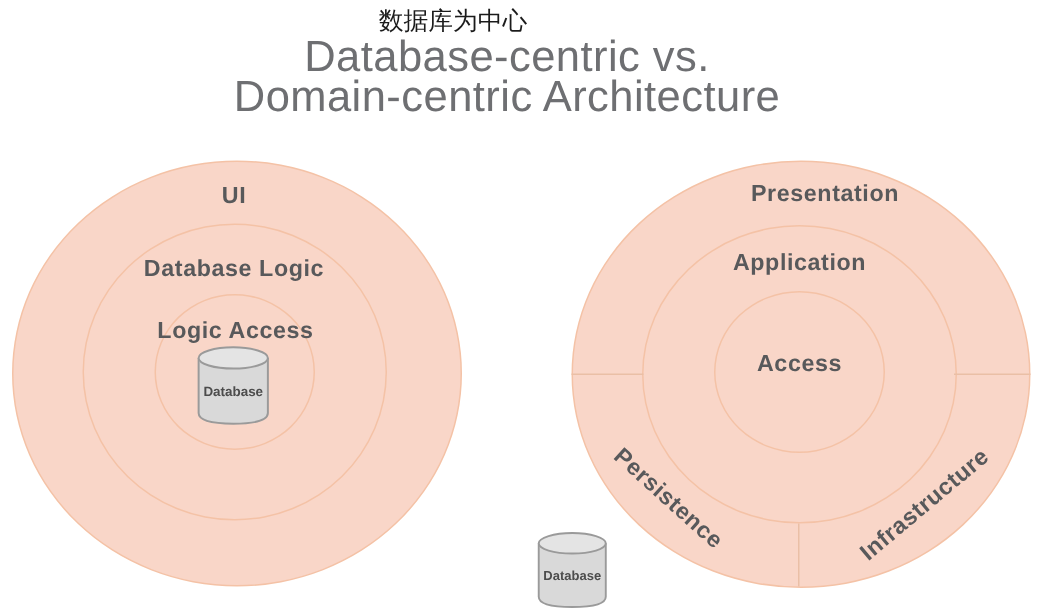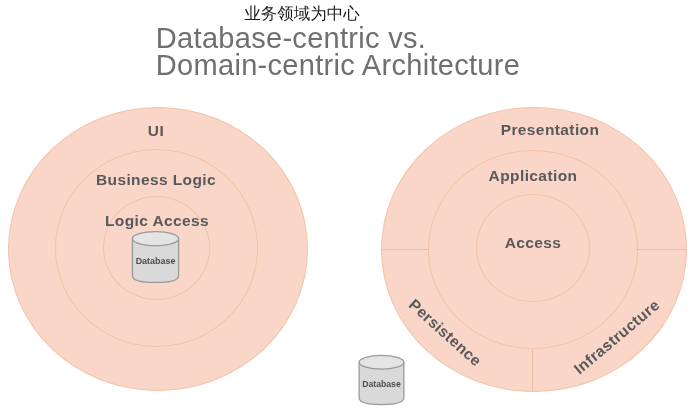--- a/index.html
+++ b/index.html
@@ -14,21 +14,21 @@
   .caption {
     position: absolute; transform: translateX(-50%);
     font-size: 16.5px; font-weight: 400; color: var(--caption-text, #1b1b1b);
     white-space: nowrap;
   }
   .caption.top { left: 302px; top: 3px; }
   .caption.bottom { left: 309px; top: 80px; }
 
   .title {
     position: absolute; left: 338px; top: 25px; transform: translateX(-50%);
-    margin: 0; text-align: left;
+    margin: 0; text-align: center;
     font-size: 29px; line-height: 26.5px; font-weight: 300; letter-spacing: 0.3px;
     color: var(--title-text, #6e6f72); white-space: nowrap;
   }
 
   .ellipse { position: absolute; border-radius: 50%; box-sizing: border-box; }
   .fill   { background: var(--circle-fill, #f9d6c8); border: 1px solid var(--ring-border, #f4c2a6); }
   .ringline { border: 1px solid var(--ring-border, #f4c2a6); }
 
   .layer-label {
     position: absolute; transform: translate(-50%, -50%);
@@ -44,30 +44,30 @@
   .cyl .body { fill: var(--cylinder-fill, #d9d9d9); stroke: var(--cylinder-border, #9a9a9a); stroke-width: 1.4; }
   .cyl .top  { fill: var(--cylinder-top, #e4e4e4); stroke: var(--cylinder-border, #9a9a9a); stroke-width: 1.4; }
   .cyl text  { font-family: "Liberation Sans", "DejaVu Sans", sans-serif; font-size: 9.5px; font-weight: bold;
                fill: var(--cylinder-text, #4c4c4c); }
 </style>
 </head>
 <body>
 
 <div class="stage">
 
-  <div class="caption top">业务领域为中心</div>
+  <div class="caption top">数据库为中心</div>
   <h1 class="title"><span>Database-centric vs.</span><br><span>Domain-centric Architecture</span></h1>
 
   <div>
     <div class="ellipse fill" style="left:8px;   top:107px; width:300px; height:284px;"></div>
     <div class="ellipse ringline" style="left:55px;  top:149px; width:203px; height:198px;"></div>
     <div class="ellipse ringline" style="left:103px; top:196px; width:107px; height:104px;"></div>
 
     <div class="layer-label" style="left:156px; top:131px;">UI</div>
-    <div class="layer-label" style="left:156px; top:180px;">Business Logic</div>
+    <div class="layer-label" style="left:156px; top:180px;">Database Logic</div>
     <div class="layer-label" style="left:157px; top:221px;">Logic Access</div>
 
     <svg class="cyl" style="left:131px; top:230px;" width="49" height="54" viewBox="0 0 52 57">
       <path class="body" d="M1.5 9 V48 Q1.5 55.5 26 55.5 Q50.5 55.5 50.5 48 V9"></path>
       <ellipse class="top" cx="26" cy="9" rx="24.5" ry="7.5"></ellipse>
       <text x="26" y="36" text-anchor="middle">Database</text>
     </svg>
   </div>
 
   <div>

